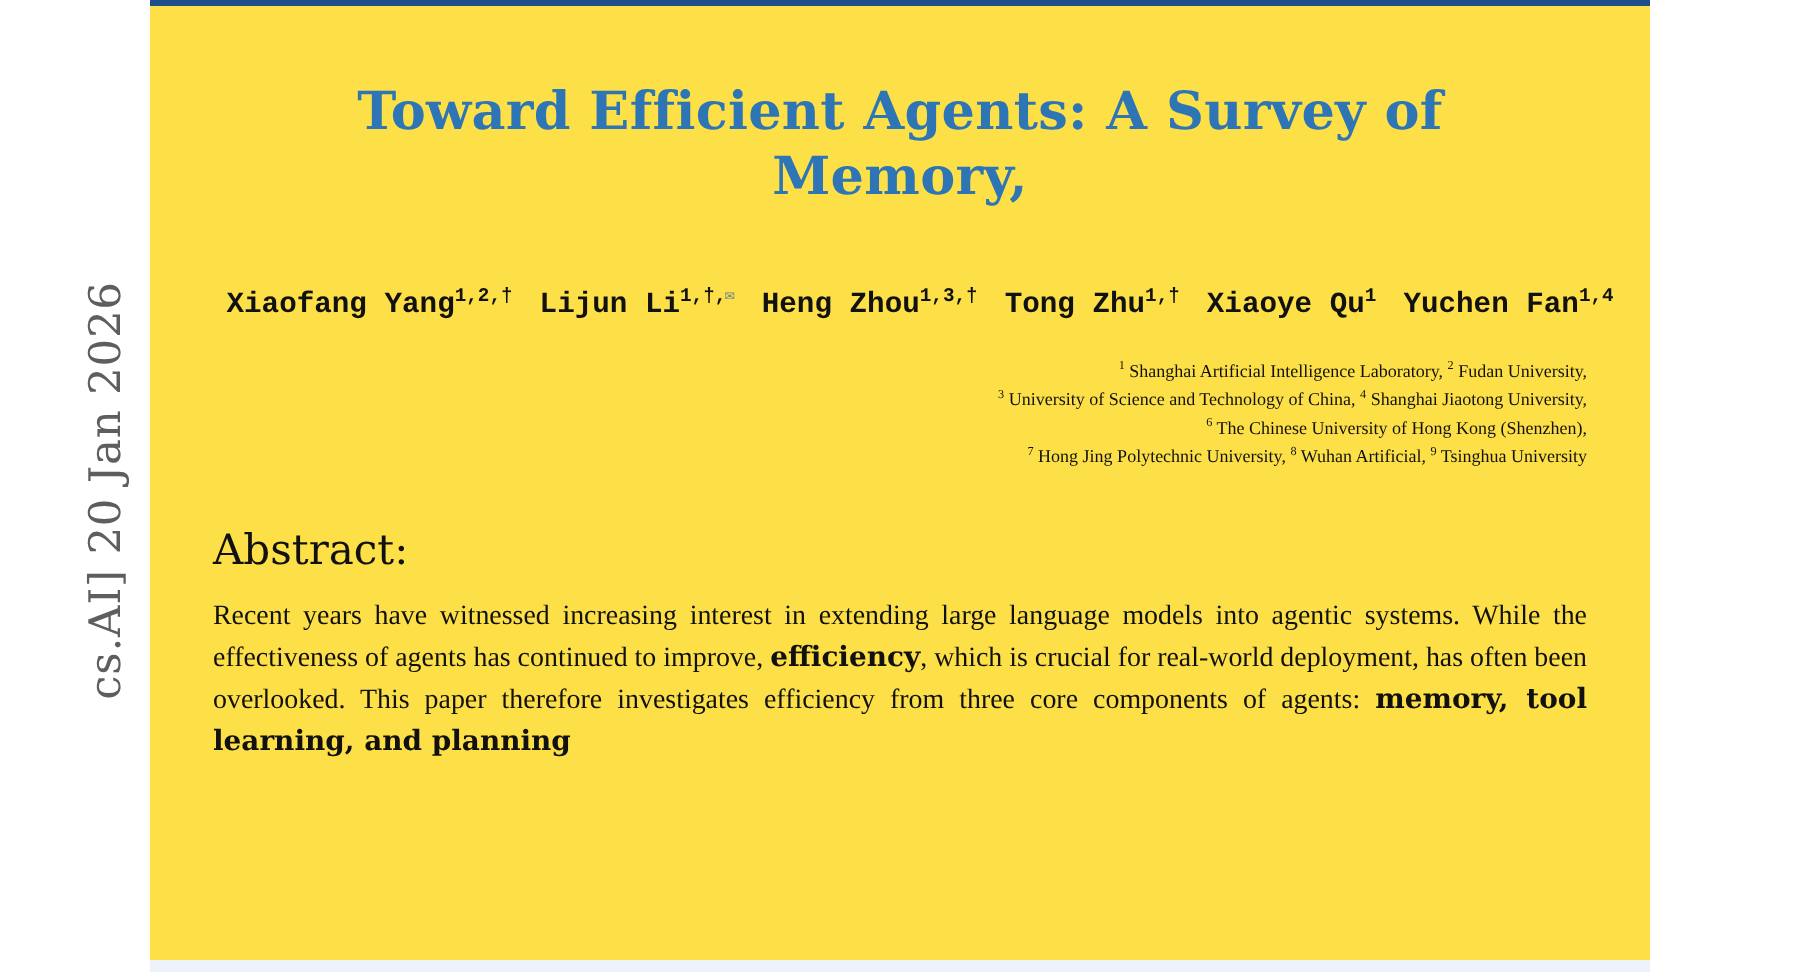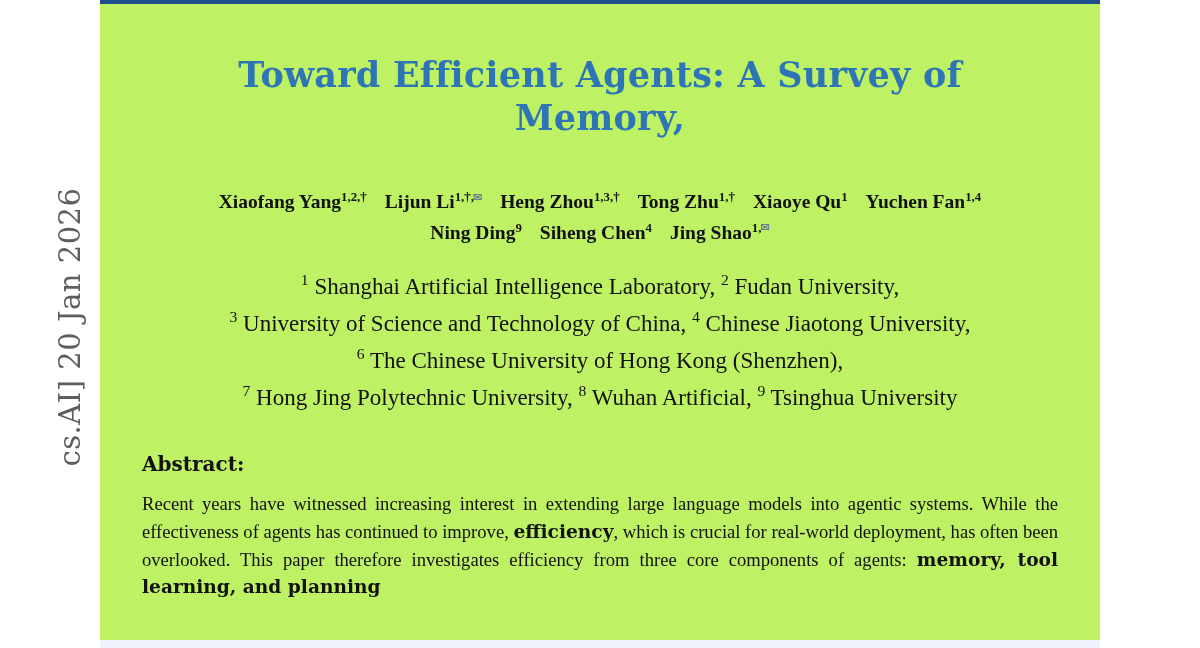--- a/index.html
+++ b/index.html
@@ -37,21 +37,21 @@
     white-space: nowrap;
   }
 
   
   #paper-page {
     position: absolute;
     left: 100px;
     top: 0;
     width: 1000px;
     height: 648px;
-    background: #bef264;
+    background: #fde047;
     box-sizing: border-box;
     border-top: 4px solid #1f4e8c;
   }
   #paper-inner {
     padding: 32px 42px 0 42px;
   }
 
   #paper-title {
     margin: 18px auto 0 auto;
     width: 92%;
@@ -60,21 +60,21 @@
     font-weight: bold;
     font-size: 35px;
     line-height: 1.22;
     color: #2e75b6;
     letter-spacing: 0.2px;
   }
 
   #author-block {
     margin-top: 48px;
     text-align: center;
-    font-family: Liberation Serif, serif;
+    font-family: Liberation Mono, monospace;
     font-weight: bold;
     font-size: 19.5px;
     color: #111111;
     line-height: 1.55;
   }
   .author-line {
     white-space: nowrap;
   }
   .author {
     margin: 0 9px;
@@ -87,36 +87,36 @@
   .mail-icon {
     display: inline-block;
     font-size: 11px;
     color: #6b7f96;
     vertical-align: super;
     margin-left: -1px;
   }
 
   #affiliations {
     margin-top: 20px;
-    text-align: center;
+    text-align: right;
     font-family: "Liberation Serif", serif;
-    font-size: 23px;
+    font-size: 12px;
     color: #111111;
     line-height: 1.58;
   }
   #affiliations .aff-line { white-space: nowrap; }
   #affiliations sup { font-size: 0.68em; vertical-align: super; }
 
   #abstract-section {
     margin-top: 36px;
   }
   #abstract-heading {
     font-family: "DejaVu Serif", serif;
-    font-weight: bold;
-    font-size: 20px;
+    font-weight: normal;
+    font-size: 28px;
     color: #111111;
   }
   #abstract-body {
     margin-top: 14px;
     font-family: "Liberation Serif", serif;
     font-size: 18.6px;
     line-height: 1.5;
     color: #111111;
     text-align: justify;
     width: 100%;
@@ -141,26 +141,25 @@
 
 <div id="paper-page">
   <div id="paper-inner">
 
     <div id="paper-title">
       <div>Toward Efficient Agents: A Survey of Memory,</div>
     </div>
 
     <div id="author-block">
       <div class="author-line" id="author-line-1"><span class="author">Xiaofang Yang<sup>1,2,†</sup></span><span class="author">Lijun Li<sup>1,†,</sup><span class="mail-icon">✉</span></span><span class="author">Heng Zhou<sup>1,3,†</sup></span><span class="author">Tong Zhu<sup>1,†</sup></span><span class="author">Xiaoye Qu<sup>1</sup></span><span class="author">Yuchen Fan<sup>1,4</sup></span></div>
-      <div class="author-line" id="author-line-3"><span class="author">Ning Ding<sup>9</sup></span><span class="author">Siheng Chen<sup>4</sup></span><span class="author">Jing Shao<sup>1,</sup><span class="mail-icon">✉</span></span></div>
     </div>
 
     <div id="affiliations">
         <div class="aff-line"><sup>1</sup><span> Shanghai Artificial Intelligence Laboratory, </span><sup>2</sup><span> Fudan University,</span></div>
-        <div class="aff-line"><sup>3</sup><span> University of Science and Technology of China, </span><sup>4</sup><span> Chinese Jiaotong University,</span></div>
+        <div class="aff-line"><sup>3</sup><span> University of Science and Technology of China, </span><sup>4</sup><span> Shanghai Jiaotong University,</span></div>
         <div class="aff-line"><sup>6</sup><span> The Chinese University of Hong Kong (Shenzhen),</span></div>
         <div class="aff-line"><sup>7</sup><span> Hong Jing Polytechnic University, </span><sup>8</sup><span> Wuhan Artificial, </span><sup>9</sup><span> Tsinghua University</span></div>
       </div>
 
     <div id="abstract-section">
       <div id="abstract-heading">Abstract:</div>
       <div id="abstract-body"><span>Recent years have witnessed increasing interest in extending large language models into agentic systems. While the effectiveness of agents has continued to improve, </span><b>efficiency</b><span>, which is crucial for real-world deployment, has often been overlooked. This paper therefore investigates efficiency from three core components of agents: </span><b>memory, tool learning, and planning</b></div>
     </div>
 
   </div>

